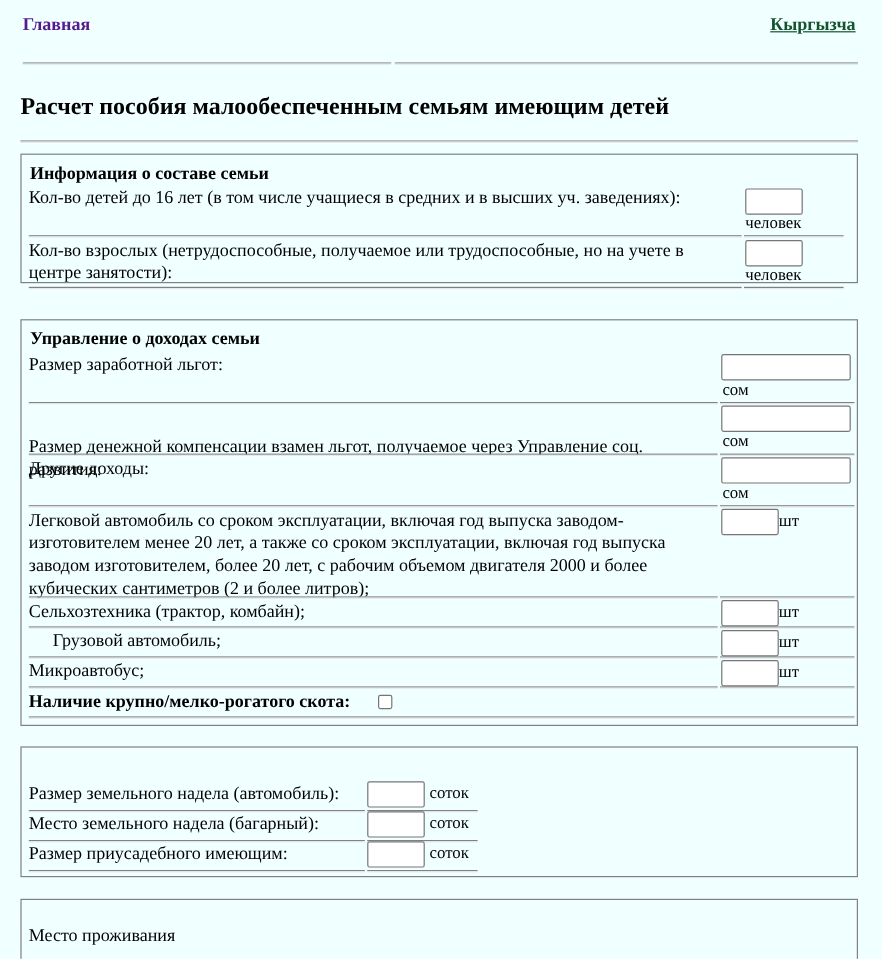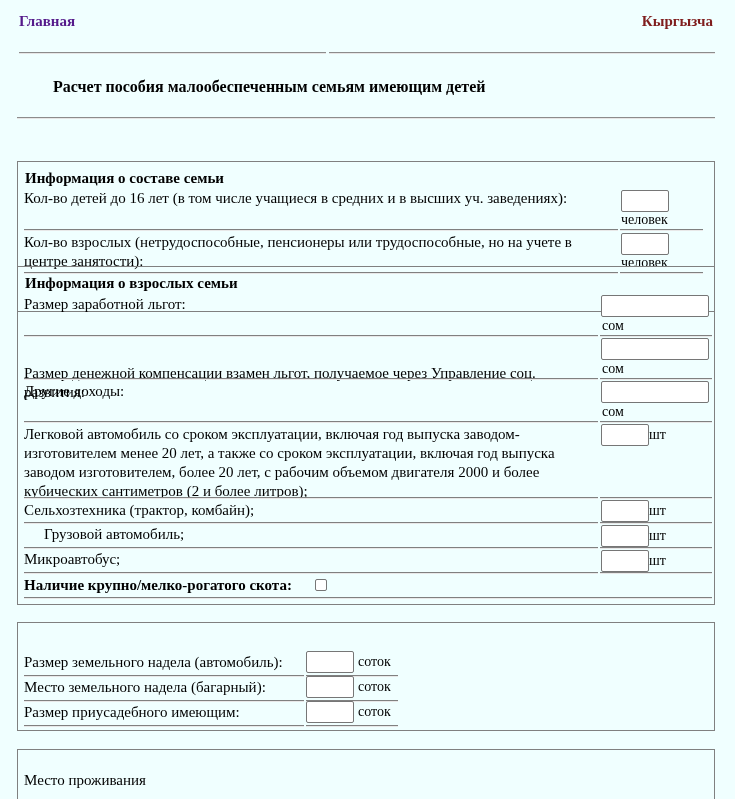--- a/index.html
+++ b/index.html
@@ -6,23 +6,23 @@
   body {
     width: 735px; height: 799px; overflow: hidden;
     background: #f0ffff;
     font-family: "Liberation Serif", serif;
     font-size: 15px; color: #000;
     position: relative;
   }
   .topnav { position: absolute; left: 0; top: 0; width: 735px; }
   .nav-link { position: absolute; top: 13px; font-weight: bold; font-size: 15px; text-decoration: none; }
   .nav-home { left: 19px; color: #551a8b; }
-  .nav-lang { right: 22px; color: #7f1d1d; }
+  .nav-lang { right: 22px; color: #14532d; text-decoration: underline; }
   .hr { position: absolute; height: 0; border-top: 1px solid #8c8c8c; border-bottom: 1px solid #e6e6e6; }
-  .page-title { position: absolute; left: 17px; top: 78px; font-weight: bold; font-size: 16px; margin-left: 36px; }
+  .page-title { position: absolute; left: 17px; top: 78px; font-weight: bold; font-size: 20px; }
 
   .section { position: absolute; left: 17px; width: 698px; border: 1px solid #808080; box-sizing: border-box; }
   .sec-title { position: absolute; left: 7px; font-weight: bold; }
   .row-line { position: absolute; height: 0; border-top: 1px solid #808080; border-bottom: 1px solid #e8e8e8; }
   .lbl { position: absolute; line-height: 19px; }
   .box {
     position: absolute; background: #fff; border: 1px solid #767676; border-radius: 2px;
     box-sizing: border-box; height: 22px;
   }
   .unit { position: absolute; font-size: 14px; }
@@ -34,42 +34,42 @@
 <div class="topnav">
   <a class="nav-link nav-home">Главная</a>
   <a class="nav-link nav-lang">Кыргызча</a>
 </div>
 <div class="hr" style="left:19px;top:52px;width:307px;"></div>
 <div class="hr" style="left:329px;top:52px;width:386px;"></div>
 
 <div class="page-title">Расчет пособия малообеспеченным семьям имеющим детей</div>
 <div class="hr" style="left:17px;top:117px;width:698px;"></div>
 
-<div class="section" style="top:128px;height:151px;margin-top:33px;">
+<div class="section" style="top:128px;height:108px;">
   <div class="sec-title" style="top:8px;">Информация о составе семьи</div>
 
   <div>
     <div class="lbl" style="left:6px;top:27px;width:590px;">Кол-во детей до 16 лет (в том числе учащиеся в средних и в высших уч. заведениях):</div>
     <input class="box" style="left: 603px; top: 28px; width: 48px;" value="">
     <div class="unit" style="left:603px;top:50px;">человек</div>
   </div>
   <div class="row-line" style="left:6px;top:67px;width:594px;"></div>
   <div class="row-line" style="left:602px;top:67px;width:83px;"></div>
 
   <div>
-    <div class="lbl" style="left:6px;top:71px;width:590px;">Кол-во взрослых (нетрудоспособные, пенсионеры или трудоспособные, но на учете в центре занятости):</div>
+    <div class="lbl" style="left:6px;top:71px;width:590px;">Кол-во взрослых (нетрудоспособные, получаемое или трудоспособные, но на учете в центре занятости):</div>
     <input class="box" style="left: 603px; top: 71px; width: 48px;" value="">
     <div class="unit" style="left:603px;top:93px;">человек</div>
   </div>
   <div class="row-line" style="left:6px;top:110px;width:594px;"></div>
   <div class="row-line" style="left:602px;top:110px;width:83px;"></div>
 </div>
 
 <div class="section" style="top:266px;height:339px;">
-  <div class="sec-title" style="top:8px;">Информация о взрослых семьи</div>
+  <div class="sec-title" style="top:8px;">Управление о доходах семьи</div>
 
   <div>
     <div class="lbl" style="left:6px;top:28px;width:570px;">Размер заработной льгот:</div>
     <input class="box" style="left: 583px; top: 28px; width: 108px;" value="">
     <div class="unit" style="left:584px;top:51px;">сом</div>
   </div>
   <div class="row-line" style="left:6px;top:68px;width:574px;"></div>
   <div class="row-line" style="left:582px;top:68px;width:112px;"></div>
 
   <div>

